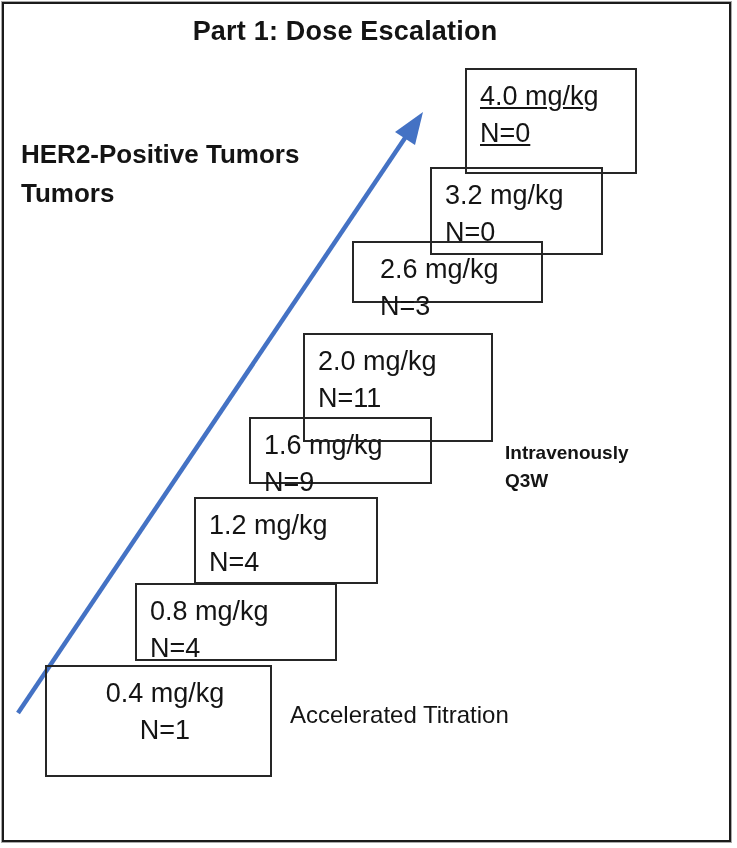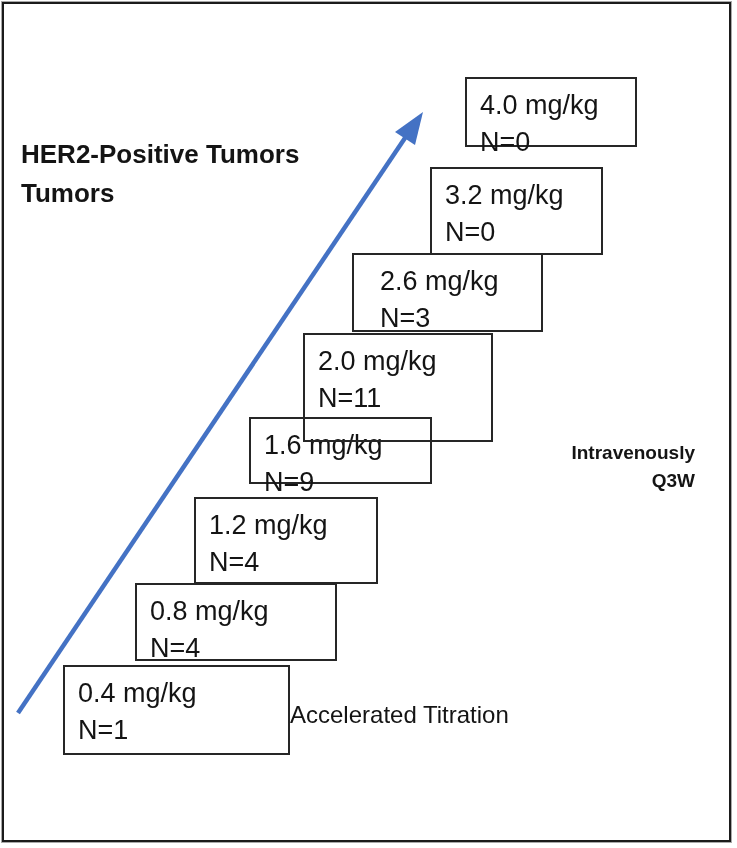--- a/index.html
+++ b/index.html
@@ -47,21 +47,21 @@
   .design {
     left: 30px; top: 267px;
     font-size: 33px;
     font-weight: 400;
     line-height: 46px;
     white-space: nowrap;
   }
 
   .route {
     left: 505px; top: 439px; width: 190px;
-    text-align: right;
+    text-align: left;
     font-size: 19px;
     font-weight: bold;
     line-height: 28px;
     white-space: nowrap;
   }
 
   .accelerated {
     left: 290px; top: 701px;
     font-size: 24px;
     font-weight: 400;
@@ -85,33 +85,34 @@
     pointer-events: none;
   }
 </style>
 </head>
 <body>
 
 <div class="canvas">
 
   <div class="frame"></div>
 
+  <div class="abs title">Part 1: Dose Escalation</div>
 
   <div class="abs population">
     <div>HER2-Positive Tumors</div>
     <div>Tumors</div>
   </div>
 
 
   <svg class="arrow-layer" width="737" height="848" viewBox="0 0 737 848">
     <line x1="18" y1="713" x2="407" y2="135" stroke-width="4.5" stroke="#4472C4"></line>
     <polygon points="423,112 415,145 395,132" fill="#4472C4"></polygon>
   </svg>
 
-  <div class="dose-box" style="left:63px;  top:665px; width:227px; height:90px;">
+  <div class="dose-box" style="left:45px;  top:665px; width:227px; height:112px;text-align:center;">
     <div>0.4 mg/kg</div>
     <div>N=1</div>
   </div>
 
   <div class="dose-box" style="left:135px; top:583px; width:202px; height:78px;">
     <div>0.8 mg/kg</div>
     <div>N=4</div>
   </div>
 
   <div class="dose-box" style="left:194px; top:497px; width:184px; height:87px;">
@@ -122,31 +123,31 @@
   <div class="dose-box" style="left:249px; top:417px; width:183px; height:67px;">
     <div>1.6 mg/kg</div>
     <div>N=9</div>
   </div>
 
   <div class="dose-box" style="left:303px; top:333px; width:190px; height:109px;">
     <div>2.0 mg/kg</div>
     <div>N=11</div>
   </div>
 
-  <div class="dose-box" style="left:352px; top:253px; width:191px; height:79px;padding-left:26px;">
+  <div class="dose-box" style="left:352px; top:241px; width:191px; height:62px;padding-left:26px;">
     <div>2.6 mg/kg</div>
     <div>N=3</div>
   </div>
 
   <div class="dose-box" style="left:403px; top:167px; width:173px; height:88px;margin-left:27px;">
     <div>3.2 mg/kg</div>
     <div>N=0</div>
   </div>
 
-  <div class="dose-box" style="left:465px; top:77px;  width:172px; height:70px;">
+  <div class="dose-box" style="left:465px; top:68px;  width:172px; height:106px;text-decoration:underline;">
     <div>4.0 mg/kg</div>
     <div>N=0</div>
   </div>
 
   <div class="abs route">
     <div>Intravenously</div>
     <div>Q3W</div>
   </div>
 
   <div class="abs accelerated">Accelerated Titration</div>

